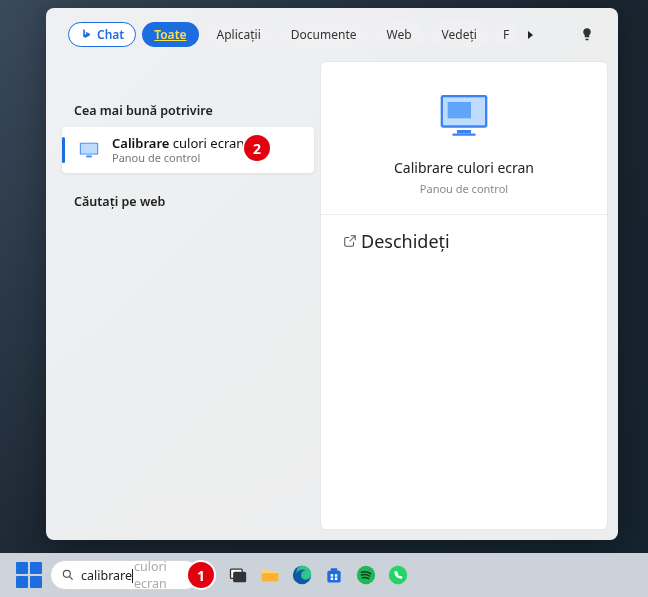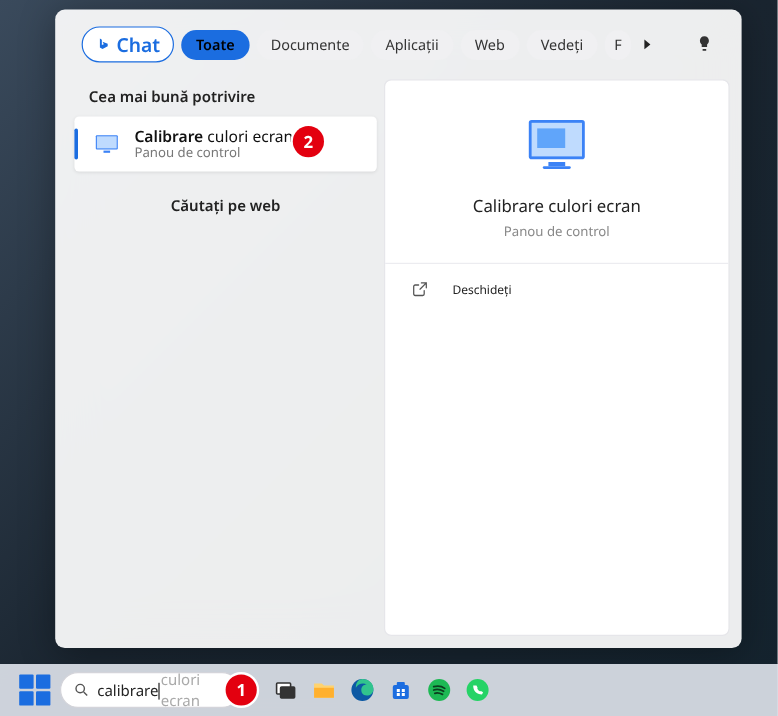--- a/index.html
+++ b/index.html
@@ -17,40 +17,40 @@
     display: flex; flex-direction: column;
   }
   .tabs-row {
     display: flex; align-items: center; gap: 6px;
     padding: 14px 22px 12px 22px;
   }
   .chat-pill {
     display: inline-flex; align-items: center; gap: 4px;
     border: 1.5px solid #1b6de0; color: #1b6de0;
     background: #fff; border-radius: 16px;
-    padding: 3px 11px; font-size: 16px; font-weight: 600;
+    padding: 3px 11px; font-size: 12px; font-weight: 600;
     cursor: pointer;
   }
   .bing-b {
     width: 13px; height: 13px; display: inline-block;
   }
   .tab-pill {
     border-radius: 16px; padding: 4px 12px;
     font-size: 12px; color: #333; background: #f0f0f2;
     cursor: pointer; white-space: nowrap;
   }
-  .tab-pill.active { background: #1b6de0; color: #000000; font-weight: 600; }
+  .tab-pill.active { background: #1b6de0; color: #fde047; font-weight: 600; text-decoration: underline; }
   .tab-pill.narrow { padding: 4px 8px; }
   .tabs-arrow {
     color: #222; font-size: 10px; padding: 0 4px; cursor: pointer;
   }
   .tabs-right { margin-left: auto; display: flex; align-items: center; gap: 12px; }
   .tb-icon { width: 18px; height: 18px; cursor: pointer; color: #333; display:flex;align-items:center;justify-content:center; }
   .content-row { display: flex; flex: 1; }
-  .left-col { flex: 1; padding: 0 0 0 10px; }
+  .left-col { flex: 1; padding: 0 0 0 10px; margin-top: 35px; }
   .right-col {
     width: 288px; margin: 2px 10px 10px 0;
     background: #fff; border-radius: 6px;
     border: 1px solid #e6e6ea;
     display: flex; flex-direction: column;
   }
   .section-hdr {
     font-size: 12.5px; font-weight: 600; color: #222;
     padding: 8px 18px 8px 18px;
   }
@@ -79,22 +79,22 @@
   .chev { color: #888; font-size: 11px; }
   .preview-hero {
     display: flex; flex-direction: column; align-items: center;
     padding: 26px 10px 18px 10px;
     border-bottom: 1px solid #ececf0;
   }
   .hero-icon { width: 56px; height: 56px; margin-bottom: 14px; }
   .hero-title { font-size: 14px; color: #222; font-weight: 400; }
   .hero-sub { font-size: 11px; color: #888; margin-top: 4px; }
   .action-row {
-    display: flex; align-items: center; gap: 20px;
-    padding: 14px 22px; font-size: 10px; color: #222;
+    display: flex; align-items: center; gap: 4px;
+    padding: 14px 22px; font-size: 18px; color: #222;
     cursor: pointer;
   }
   .action-icn { width: 14px; height: 14px; color: #555; display:flex;align-items:center;justify-content:center;}
   .annot {
     position: absolute; width: 26px; height: 26px;
     background: #e3000f; color: #fff; border-radius: 50%;
     display: flex; align-items: center; justify-content: center;
     font-size: 14px; font-weight: 700;
     box-shadow: 0 0 0 2px #fff;
     z-index: 50;
@@ -138,22 +138,22 @@
   <div class="tabs-row">
     <div class="chat-pill">
       <span class="bing-b">
         <svg viewBox="0 0 24 24" width="13" height="13">
             <path fill="#1b6de0" d="M6 2v14l4 2 8-4v-4l-8-3 2 4-3 1V4z"></path>
           </svg>
       </span>
       <span>Chat</span>
     </div>
     <div class="tab-pill active">Toate</div>
+    <div class="tab-pill">Aplicații</div>
     <div class="tab-pill">Documente</div>
-    <div class="tab-pill">Aplicații</div>
     <div class="tab-pill">Web</div>
     <div class="tab-pill">Vedeți</div>
     <div class="tab-pill narrow">F</div>
     <div class="tabs-arrow">
       <svg width="8" height="10" viewBox="0 0 8 10">
           <path d="M1 1l5 4-5 4z" fill="#222"></path>
         </svg>
     </div>
     <div class="tabs-right">
       <div class="tb-icon">
@@ -177,21 +177,21 @@
               <rect x="9" y="18" width="6" height="2" fill="#3b82f6"></rect>
             </svg>
         </div>
         <div class="result-text">
           <div class="result-title"><b>Calibrare</b><span> culori ecran</span></div>
           <div class="result-sub">Panou de control</div>
         </div>
         <div class="annot" style="position:absolute; right:44px; top:8px;">2</div>
       </div>
 
-      <div class="section-hdr" style="margin-top:12px;text-align:center;">Căutați pe web</div>
+      <div class="section-hdr" style="margin-top:12px;">Căutați pe web</div>
 
     </div>
 
     <div class="right-col">
       <div class="preview-hero">
         <div class="hero-icon">
           <svg viewBox="0 0 48 48" width="56" height="56">
             <rect x="4" y="6" width="40" height="28" rx="2" fill="#3b82f6"></rect>
             <rect x="6" y="8" width="36" height="24" fill="#bfdbfe"></rect>
             <rect x="10" y="12" width="20" height="14" fill="#60a5fa"></rect>

